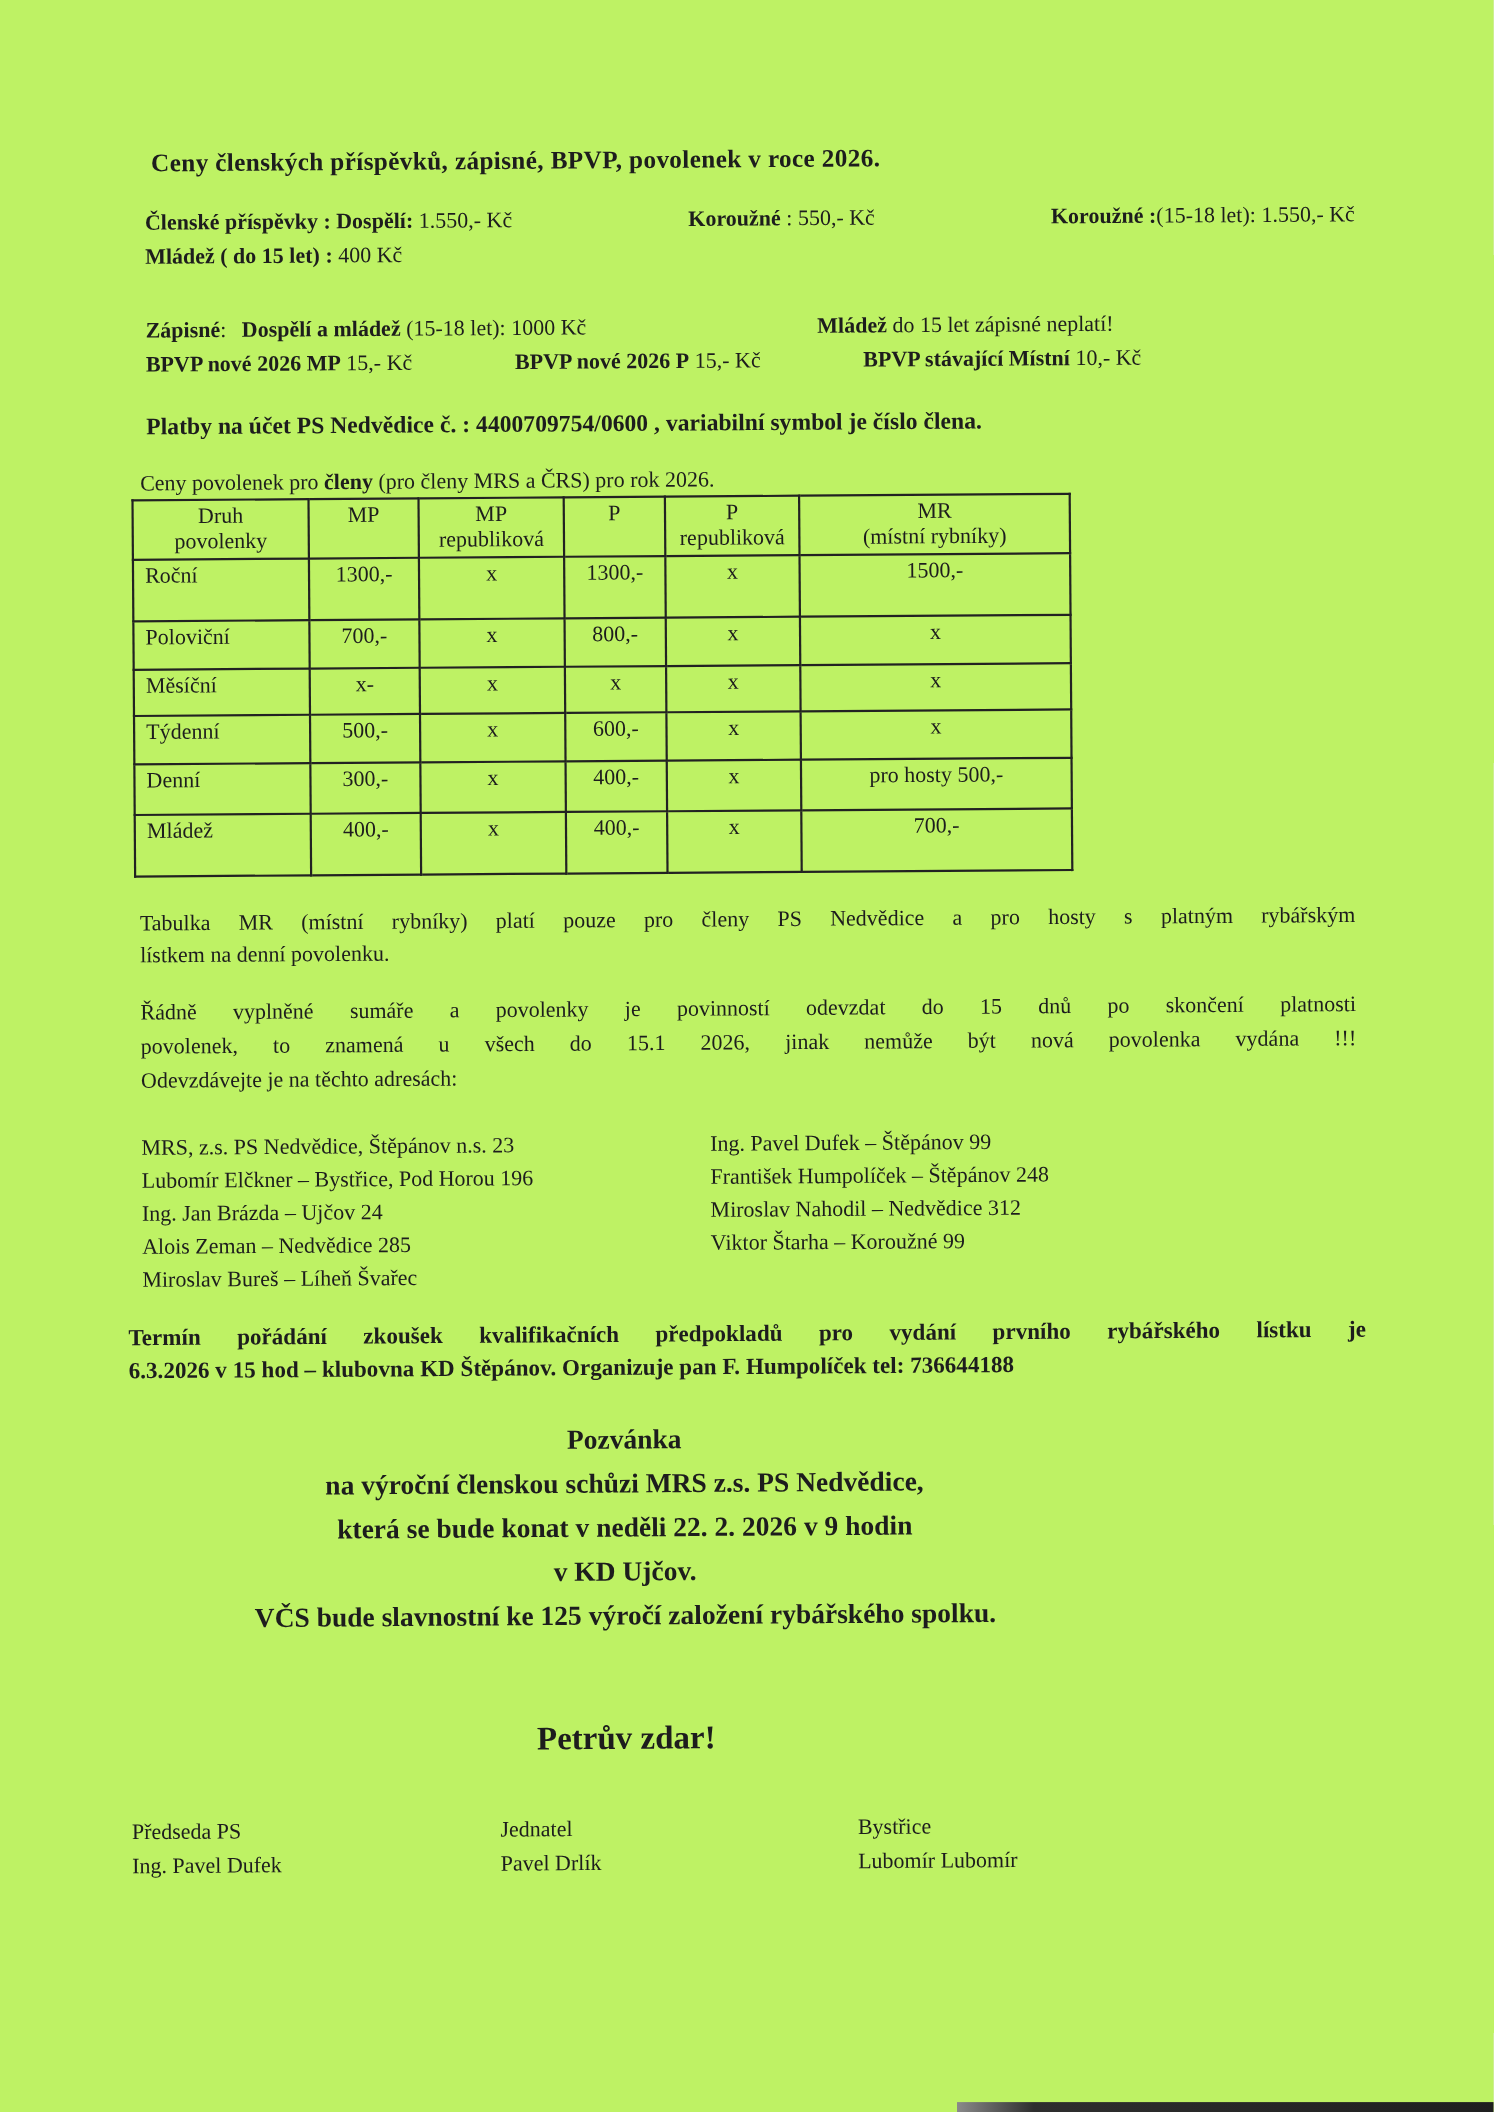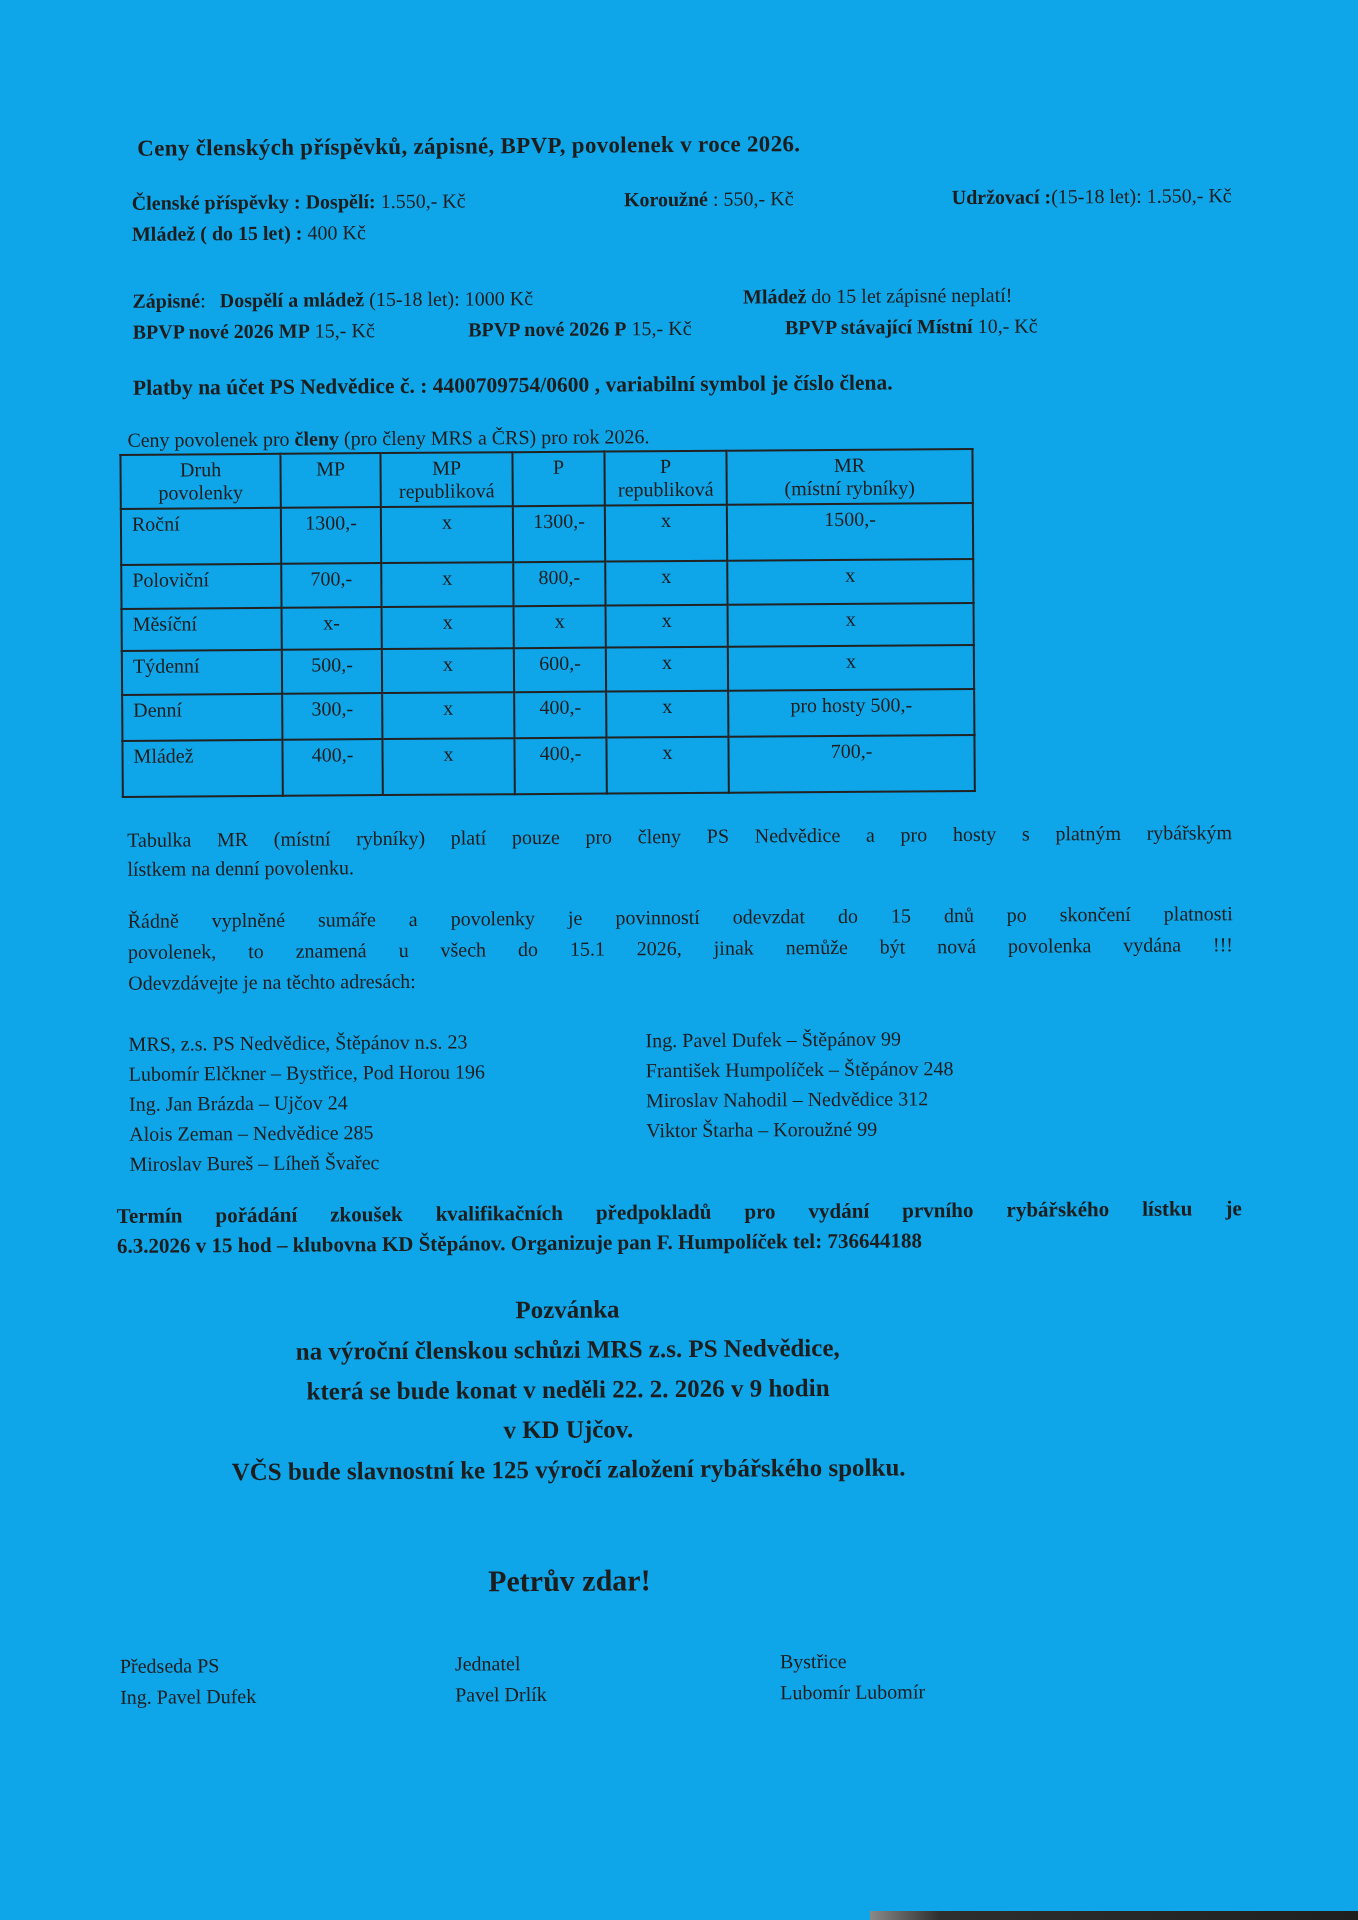--- a/index.html
+++ b/index.html
@@ -1,19 +1,19 @@
 <!DOCTYPE html>
 <html lang="cs"><head>
 <meta charset="utf-8">
 <style>
   html,body { margin:0; padding:0; background:#e9e9e9; }
   body { width:1358px; height:1920px; }
   .sheet {
     position:relative; width:1358px; height:1920px;
-    background:#0ea5e9; overflow:hidden;
+    background:#bef264; overflow:hidden;
     font-family:"Liberation Serif", serif;
     color:#1d1d1d;
   }
   .tilt { position:absolute; inset:0; transform:rotate(-0.4deg); transform-origin:50% 50%; }
 
   .title { margin:132px 0 0 143px; font-size:23px; font-weight:bold; letter-spacing:.3px; }
 
   .fees { margin:26px 0 0 137px; font-size:20px; line-height:31px; }
   .fee-row { display:flex; width:1100px; }
   .fee-row.spread { justify-content:space-between; }
@@ -71,21 +71,21 @@
 
 <div class="sheet">
   <div class="tilt">
 
     <div class="title">Ceny členských příspěvků, zápisné, BPVP, povolenek v roce 2026.</div>
 
     <div class="fees">
       <div class="fee-row spread">
         <span class="grp"><span class="b">Členské příspěvky : Dospělí:</span> <span>1.550,- Kč</span></span>
         <span class="grp"><span class="b">Koroužné</span> <span>: 550,- Kč</span></span>
-        <span class="grp"><span class="b">Udržovací :</span><span>(15-18 let): 1.550,- Kč</span></span>
+        <span class="grp"><span class="b">Koroužné :</span><span>(15-18 let): 1.550,- Kč</span></span>
       </div>
       <div class="fee-row">
         <span class="grp"><span class="b">Mládež ( do 15 let) :</span> <span>400 Kč</span></span>
       </div>
 
       <div class="blk2">
         <div class="row-c">
           <span class="grp"><span class="b u">Zápisné</span><span>:</span><span class="gap-s"></span><span class="b">Dospělí a mládež</span> <span>(15-18 let): 1000 Kč</span></span>
           <span class="grp"><span class="b">Mládež</span> <span>do 15 let zápisné neplatí!</span></span>
         </div>

